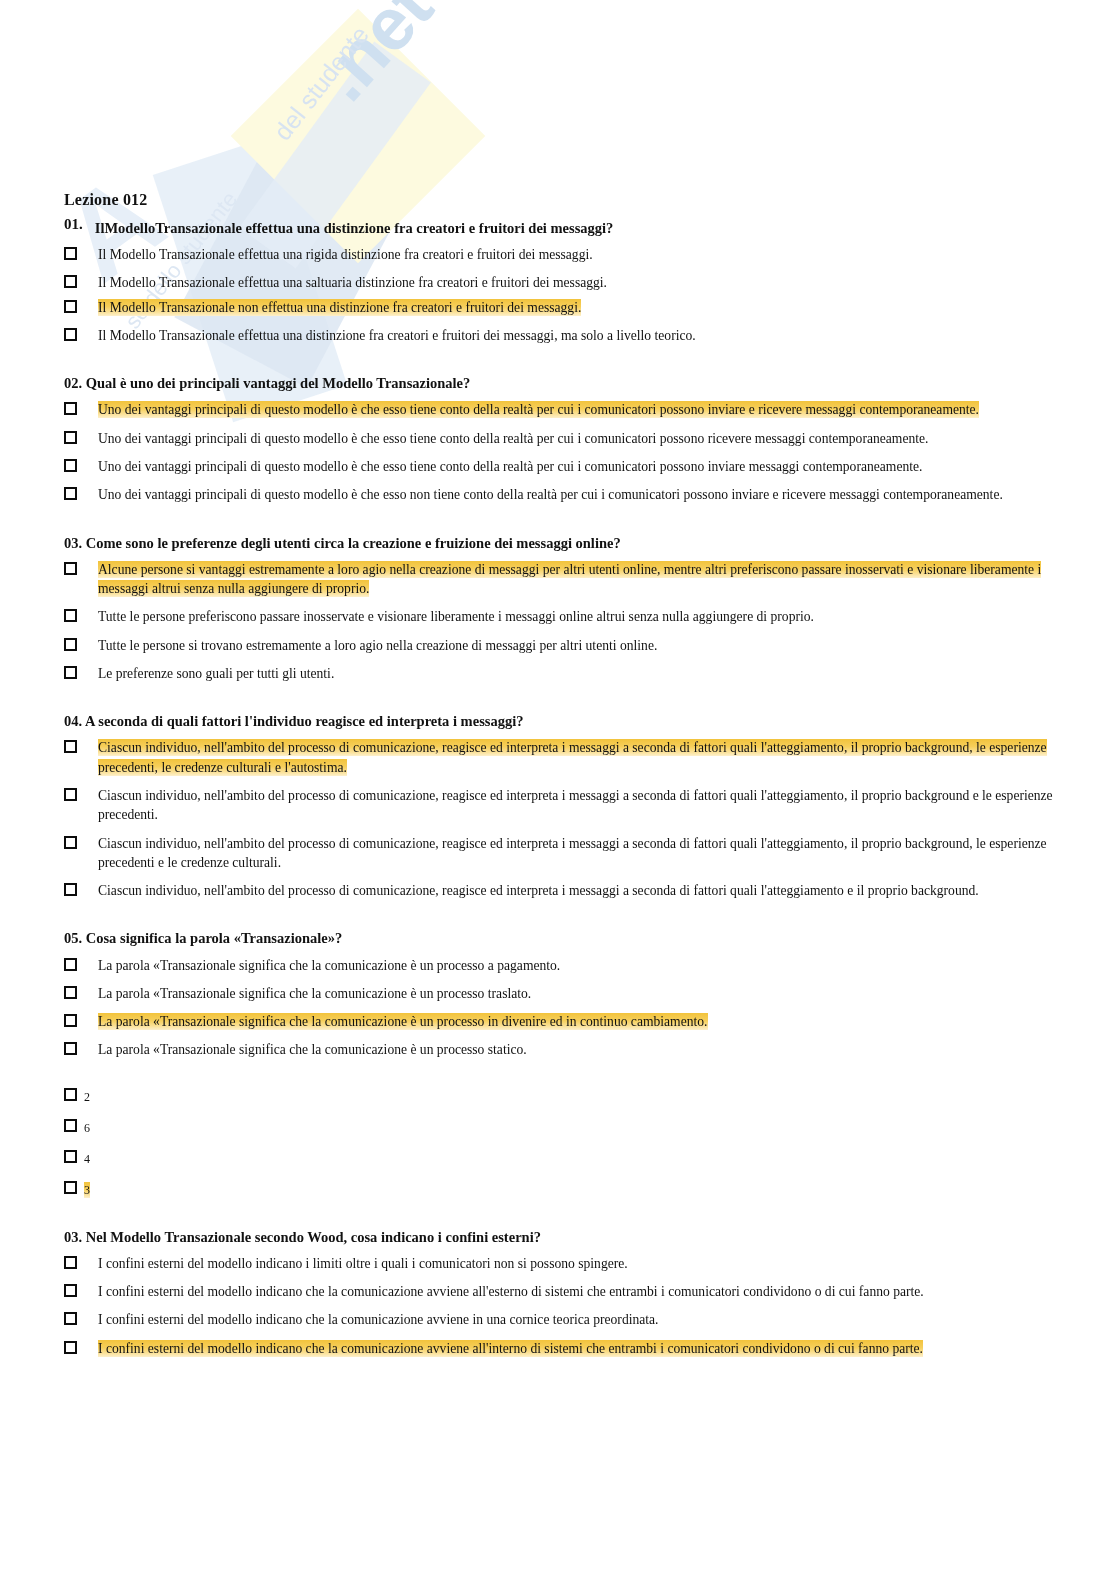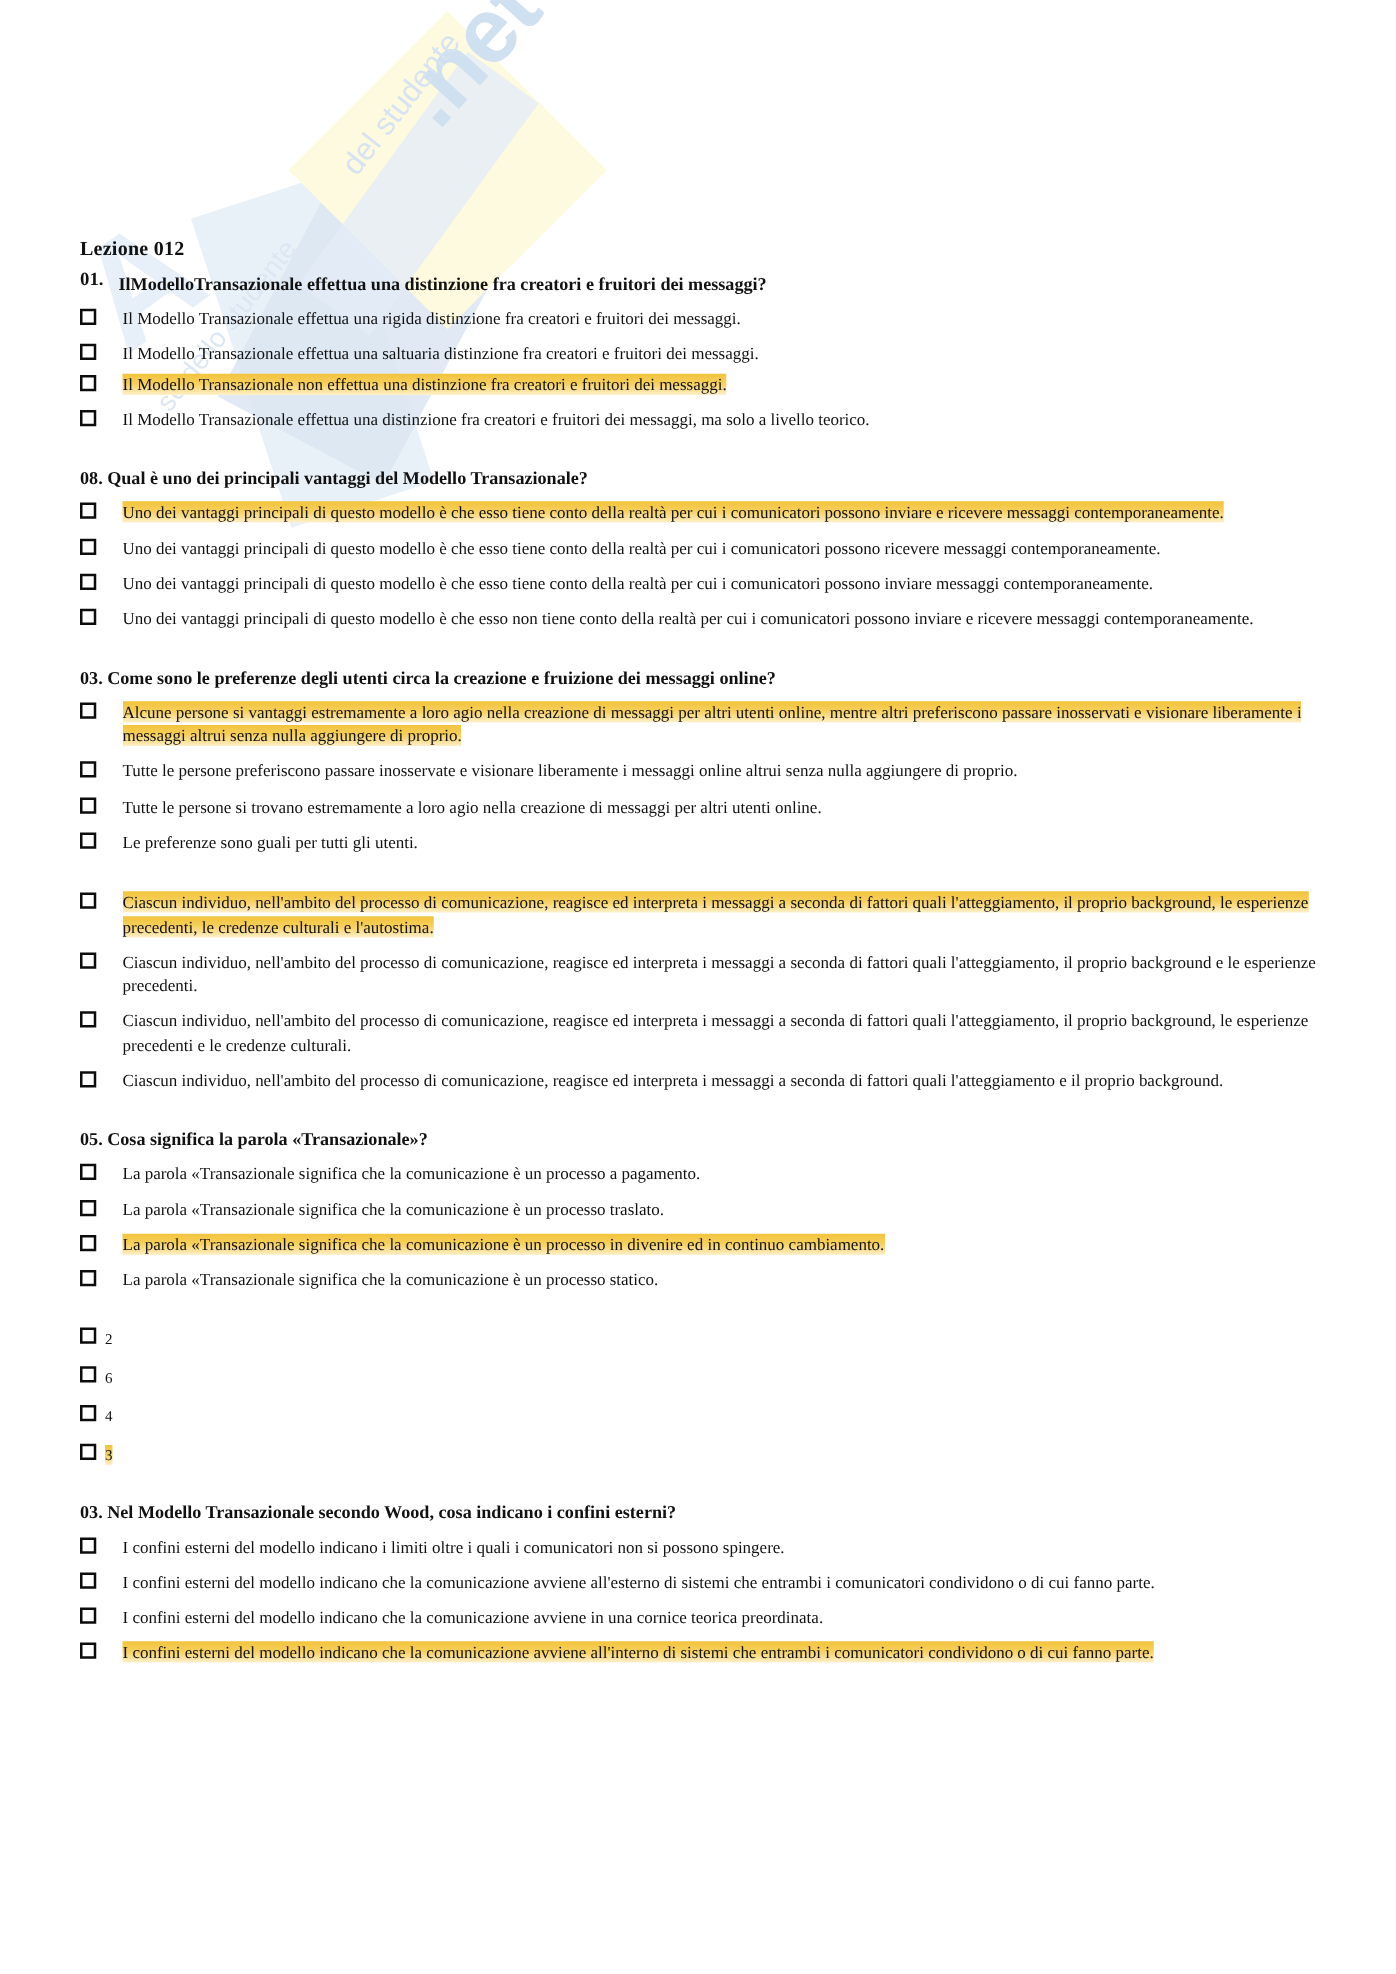--- a/index.html
+++ b/index.html
@@ -210,40 +210,41 @@
       <div class="q-heading-first"><span class="q-num-sup">01.</span><span>IlModelloTransazionale effettua una distinzione fra creatori e fruitori dei messaggi?</span></div>
       <div class="option"><span class="checkbox"></span><span class="opt-text">Il Modello Transazionale effettua una rigida distinzione fra creatori e fruitori dei messaggi.</span></div>
       <div class="option tight"><span class="checkbox"></span><span class="opt-text">Il Modello Transazionale effettua una saltuaria distinzione fra creatori e fruitori dei messaggi.</span></div>
       <div class="option hl"><span class="checkbox"></span><span class="opt-text">Il Modello Transazionale non effettua una distinzione fra creatori e fruitori dei messaggi.</span></div>
       <div class="option"><span class="checkbox"></span><span class="opt-text">Il Modello Transazionale effettua una distinzione fra creatori e fruitori dei messaggi, ma solo a livello teorico.</span></div>
     </div>
 
     <div class="q-gap-lg"></div>
 
     <div class="question-block">
-      <div class="q-heading">08. Qual è uno dei principali vantaggi del Modello Transazionale?</div>
+      <div class="q-heading">02. Qual è uno dei principali vantaggi del Modello Transazionale?</div>
       <div class="option hl"><span class="checkbox"></span><span class="opt-text">Uno dei vantaggi principali di questo modello è che esso tiene conto della realtà per cui i comunicatori possono inviare e ricevere messaggi contemporaneamente.</span></div>
       <div class="option"><span class="checkbox"></span><span class="opt-text">Uno dei vantaggi principali di questo modello è che esso tiene conto della realtà per cui i comunicatori possono ricevere messaggi contemporaneamente.</span></div>
       <div class="option"><span class="checkbox"></span><span class="opt-text">Uno dei vantaggi principali di questo modello è che esso tiene conto della realtà per cui i comunicatori possono inviare messaggi contemporaneamente.</span></div>
       <div class="option"><span class="checkbox"></span><span class="opt-text">Uno dei vantaggi principali di questo modello è che esso non tiene conto della realtà per cui i comunicatori possono inviare e ricevere messaggi contemporaneamente.</span></div>
     </div>
 
     <div class="q-gap-lg"></div>
 
     <div class="question-block">
       <div class="q-heading">03. Come sono le preferenze degli utenti circa la creazione e fruizione dei messaggi online?</div>
       <div class="option hl"><span class="checkbox"></span><span class="opt-text">Alcune persone si vantaggi estremamente a loro agio nella creazione di messaggi per altri utenti online, mentre altri preferiscono passare inosservati e visionare liberamente i messaggi altrui senza nulla aggiungere di proprio.</span></div>
       <div class="option"><span class="checkbox"></span><span class="opt-text">Tutte le persone preferiscono passare inosservate e visionare liberamente i messaggi online altrui senza nulla aggiungere di proprio.</span></div>
       <div class="option"><span class="checkbox"></span><span class="opt-text">Tutte le persone si trovano estremamente a loro agio nella creazione di messaggi per altri utenti online.</span></div>
       <div class="option"><span class="checkbox"></span><span class="opt-text">Le preferenze sono guali per tutti gli utenti.</span></div>
     </div>
 
     <div class="q-gap-lg"></div>
 
     <div class="question-block">
+      <div class="q-heading">04. A seconda di quali fattori l'individuo reagisce ed interpreta i messaggi?</div>
       <div class="option hl"><span class="checkbox"></span><span class="opt-text">Ciascun individuo, nell'ambito del processo di comunicazione, reagisce ed interpreta i messaggi a seconda di fattori quali l'atteggiamento, il proprio background, le esperienze precedenti, le credenze culturali e l'autostima.</span></div>
       <div class="option"><span class="checkbox"></span><span class="opt-text">Ciascun individuo, nell'ambito del processo di comunicazione, reagisce ed interpreta i messaggi a seconda di fattori quali l'atteggiamento, il proprio background e le esperienze precedenti.</span></div>
       <div class="option"><span class="checkbox"></span><span class="opt-text">Ciascun individuo, nell'ambito del processo di comunicazione, reagisce ed interpreta i messaggi a seconda di fattori quali l'atteggiamento, il proprio background, le esperienze precedenti e le credenze culturali.</span></div>
       <div class="option"><span class="checkbox"></span><span class="opt-text">Ciascun individuo, nell'ambito del processo di comunicazione, reagisce ed interpreta i messaggi a seconda di fattori quali l'atteggiamento e il proprio background.</span></div>
     </div>
 
     <div class="q-gap-lg"></div>
 
     <div class="question-block">
       <div class="q-heading">05. Cosa significa la parola «Transazionale»?</div>

